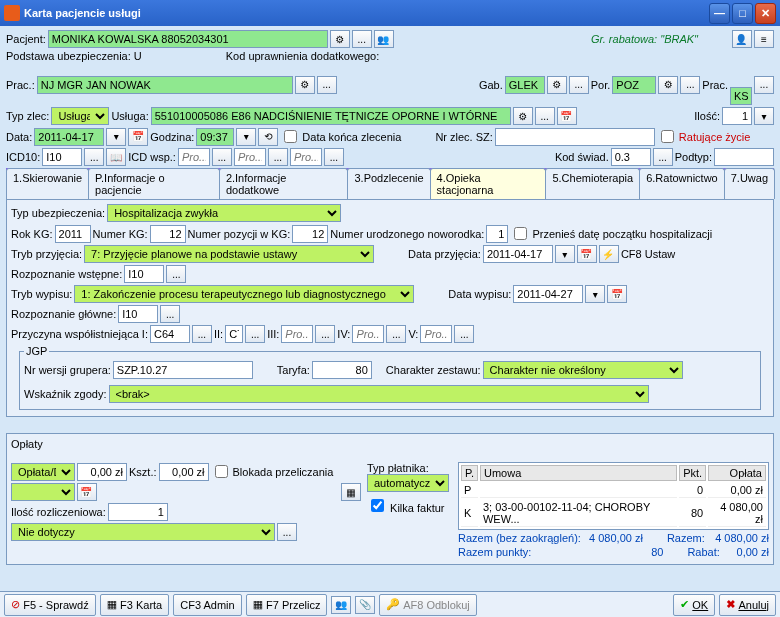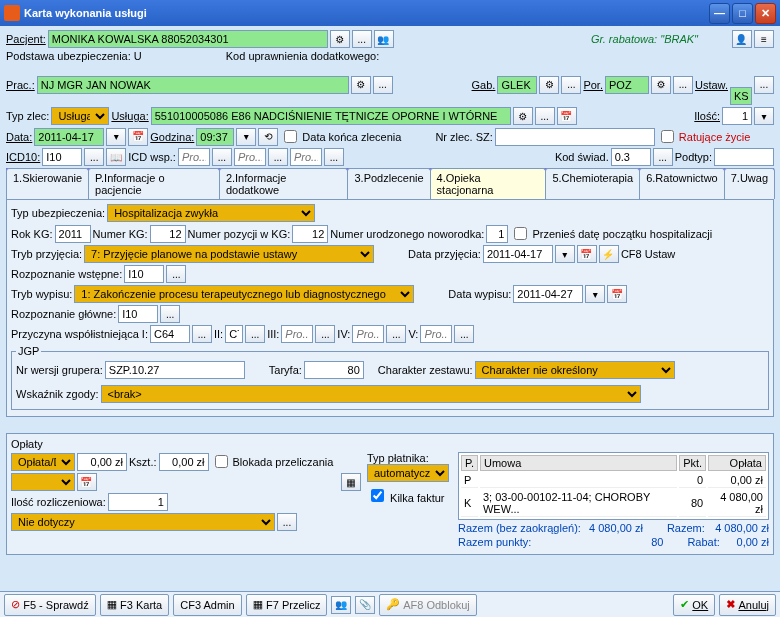--- a/index.html
+++ b/index.html
@@ -3,49 +3,49 @@
 <meta charset="utf-8">
 <style>
 * { box-sizing: border-box; font-family: Tahoma, Arial, sans-serif; font-size: 11px; }
 body { margin: 0; background: #D6E7F7; width: 780px; height: 617px; overflow: hidden; }
 .titlebar { background: linear-gradient(#3B77DD, #2862C7); height: 26px; display: flex; align-items: center; padding: 0 4px; color: #fff; font-weight: bold; }
 .titlebar .icon { width: 16px; height: 16px; background: #E85C1A; margin-right: 4px; border-radius: 2px; }
 .titlebar .wbtn { width: 21px; height: 21px; background: linear-gradient(#5A93E8,#2C5FBC); border: 1px solid #1A4A9E; border-radius: 3px; margin-left: 2px; display: flex; align-items: center; justify-content: center; color: #fff; font-weight: bold; }
 .titlebar .close { background: linear-gradient(#E86B4A,#C74020); border-color: #9E2810; }
 .content { padding: 4px 6px; }
 .row { display: flex; align-items: center; margin-bottom: 2px; gap: 2px; }
-.lbl { text-decoration: underline; color: #000; }
+.lbl { color: #000; }
 .inp { border: 1px solid #7A9AC0; background: #fff; padding: 1px 3px; height: 18px; }
 .inp.green { background: #8FE88F; }
-.sel { border: 1px solid #7A9AC0; background: #eab308; height: 18px; padding: 0 2px; }
+.sel { border: 1px solid #7A9AC0; background: #bef264; height: 18px; padding: 0 2px; }
 .ibtn { width: 20px; height: 18px; border: 1px solid #7A9AC0; background: linear-gradient(#FDFDFD,#E0E8F2); display: inline-flex; align-items: center; justify-content: center; font-size: 10px; cursor: pointer; }
 .checkbox { width: 13px; height: 13px; }
 .tabs { display: flex; border-bottom: 1px solid #7A9AC0; background: #8b5cf6; }
 .tab { padding: 3px 6px; border: 1px solid #7A9AC0; border-bottom: none; background: #E8F0FA; margin-right: -1px; cursor: pointer; border-radius: 3px 3px 0 0; }
 .tab.active { background: #FFFFE0; }
 .tabbody { border: 1px solid #7A9AC0; border-top: none; background: #E8F0FA; padding: 4px; }
-fieldset { border: 1px solid #7A9AC0; padding: 4px; margin: 2px 0; }
+fieldset { border: 1px solid #7A9AC0; padding: 4px; margin: 2px 8px; }
 legend { font-size: 11px; }
 .red { color: #C00; text-align: right; }
 .blue { color: #0045B8; }
 .table { border: 1px solid #7A9AC0; background: #fff; }
 .table th { background: #E8E8E8; border: 1px solid #BBB; padding: 1px 3px; font-weight: normal; text-align: left; }
 .table td { border-bottom: 1px solid #EEE; padding: 1px 3px; }
 .footer { position: absolute; bottom: 0; left: 0; right: 0; height: 26px; background: #E8F0FA; border-top: 1px solid #7A9AC0; display: flex; align-items: center; padding: 0 4px; gap: 4px; }
 .fbtn { height: 22px; border: 1px solid #7A9AC0; background: linear-gradient(#FDFDFD,#E0E8F2); padding: 0 6px; display: inline-flex; align-items: center; gap: 3px; cursor: pointer; border-radius: 2px; }
 .spacer { flex: 1; }
 .oplaty { background: #E8F0FA; border: 1px solid #7A9AC0; padding: 4px; margin-top: 6px; }
 .selhl { background: #3A6EA5; color: #fff; }
 </style>
 </head>
 <body>
 
 <div class="titlebar">
   <span class="icon"></span>
-  <span>Karta wykonania usługi</span>
+  <span>Karta pacjencie usługi</span>
   <span class="spacer"></span>
   <div class="wbtn">—</div>
   <div class="wbtn">□</div>
   <div class="wbtn close">✕</div>
 </div>
 
 <div class="content">
   <div class="row">
     <span class="lbl">Pacjent:</span>
     <input class="inp green" style="width: 280px;" value="MONIKA KOWALSKA 88052034301">
@@ -58,33 +58,33 @@
     <span class="ibtn">👤</span>
     <span class="ibtn">≡</span>
   </div>
   <div class="row">
     <span>Podstawa ubezpieczenia: U</span>
     <span style="width:80px"></span>
     <span>Kod uprawnienia dodatkowego:</span>
   </div>
   <div class="row">
     <span class="lbl">Prac.:</span>
-    <input class="inp green" style="width: 312px;" value="NJ MGR JAN NOWAK">
+    <input class="inp green" style="width: 256px;" value="NJ MGR JAN NOWAK">
     <span class="ibtn">⚙</span>
     <span class="ibtn">...</span>
     <span class="spacer"></span>
     <span class="lbl">Gab.</span>
     <input class="inp green" style="width: 40px;" value="GLEK (">
     <span class="ibtn">⚙</span>
     <span class="ibtn">...</span>
     <span class="lbl">Por.</span>
     <input class="inp green" style="width: 44px;" value="POZ">
     <span class="ibtn">⚙</span>
     <span class="ibtn">...</span>
-    <span class="lbl">Ustaw.</span>
+    <span class="lbl">Prac.</span>
     <input class="inp green" style="width: 22px; margin-top: 23px;" value="KS">
     <span class="ibtn">...</span>
   </div>
   <div class="row">
     <span>Typ zlec:</span>
     <select class="sel" style="width:58px"><option>Usługa</option></select>
     <span class="lbl">Usługa:</span>
     <input class="inp green" style="width: 360px;" value="551010005086 E86 NADCIŚNIENIE TĘTNICZE OPORNE I WTÓRNE">
     <span class="ibtn">⚙</span>
     <span class="ibtn">...</span>
@@ -138,21 +138,21 @@
     <div class="tab">3.Podzlecenie</div>
     <div class="tab active">4.Opieka stacjonarna</div>
     <div class="tab">5.Chemioterapia</div>
     <div class="tab">6.Ratownictwo</div>
     <div class="tab">7.Uwag</div>
   </div>
   <div class="tabbody">
     <div class="row">
       <span>Typ ubezpieczenia:</span>
       <div style="position:relative">
-        <select class="sel" style="width:208px"><option class="selhl">Hospitalizacja zwykła</option></select>
+        <select class="sel" style="width:234px"><option class="selhl">Hospitalizacja zwykła</option></select>
       </div>
     </div>
     <div class="row">
       <span>Rok KG:</span>
       <input class="inp" style="width: 36px;" value="2011">
       <span>Numer KG:</span>
       <input class="inp" style="width: 36px; text-align: right;" value="12">
       <span>Numer pozycji w KG:</span>
       <input class="inp" style="width: 36px; text-align: right;" value="12">
       <span>Numer urodzonego noworodka:</span>
@@ -221,21 +221,21 @@
       </div>
       <div class="row" style="margin-top:6px">
         <span>Wskaźnik zgody:</span>
         <select class="sel" style="width:540px"><option>&lt;brak&gt;</option></select>
       </div>
     </fieldset>
   </div>
 
   <div style="height:10px"></div>
   <div class="oplaty">
-    <div style="margin-bottom:2px">Opłaty</div>
+    <div style="margin-bottom:12px">Opłaty</div>
     <div style="display:flex;gap:6px">
       <div style="width:350px">
         <div class="row">
           <select class="sel" style="width:64px"><option>Opłata/D</option></select>
           <input class="inp" style="width: 50px; text-align: right;" value="0,00 zł">
           <span>Kszt.:</span>
           <input class="inp" style="width: 50px; text-align: right;" value="0,00 zł">
           <input type="checkbox" class="checkbox" style="">
           <span>Blokada przeliczania</span>
         </div>

